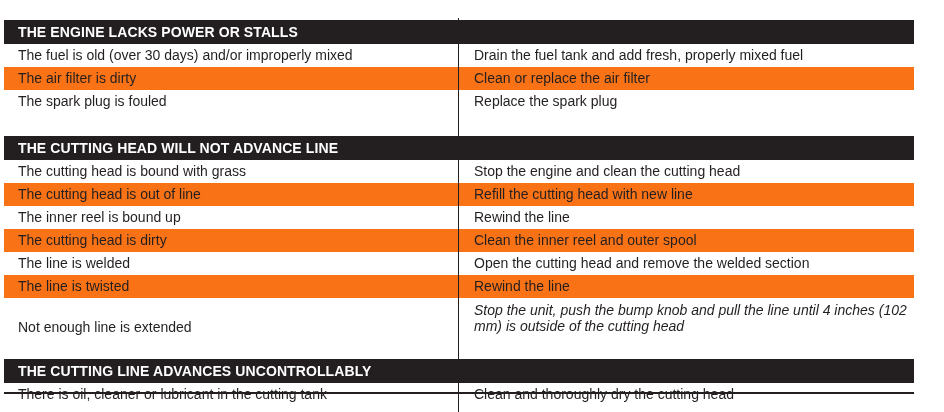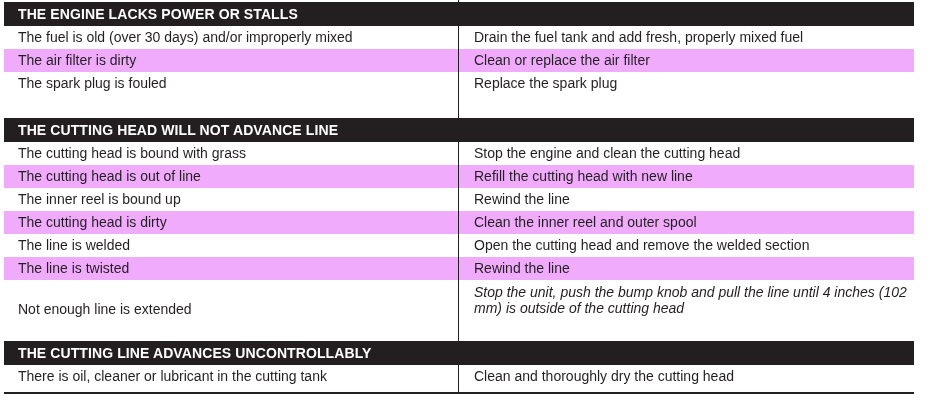--- a/index.html
+++ b/index.html
@@ -1,32 +1,32 @@
 <!DOCTYPE html>
 <html><head>
   <meta charset="utf-8">
   <style>
     html, body { margin: 0; padding: 0; background: #ffffff; }
     body {
       width: 944px; height: 412px; position: relative; overflow: hidden;
       font-family: "Liberation Sans", sans-serif; color: #231f20;
     }
-    .table { position: absolute; left: 4px; top: 2px; width: 910px; }
+    .table { position: absolute; left: 4px; top: 20px; width: 910px; }
     .divider {
       position: absolute; left: 454px; top: -2px; width: 1px; height: 394px;
       background: #231f20;
     }
     .section-header {
       height: 24px; background: #231f20; color: #ffffff;
       font-weight: bold; font-size: 14px; line-height: 24px;
       padding-left: 14px; position: relative; z-index: 1;
       letter-spacing: 0.1px;
     }
     .row { display: flex; height: 23px; font-size: 14px; line-height: 23px; }
-    .row.grey { background: #f0abfc; }
+    .row.grey { background: #f97316; }
     .row.tall { height: 61px; }
     .cell-cause { width: 455px; padding-left: 14px; box-sizing: border-box; }
     .cell-solution { width: 455px; padding-left: 15px; box-sizing: border-box; }
     .row.tall .cell-cause { display: flex; align-items: center; padding-bottom: 2px; }
     .row.tall .cell-solution { line-height: 16px; padding-top: 4px; font-style: italic; }
     .spacer { height: 23px; }
     .bottom-rule {
       position: absolute; left: 4px; top: 392px; width: 910px; height: 2px;
       background: #231f20;
     }

